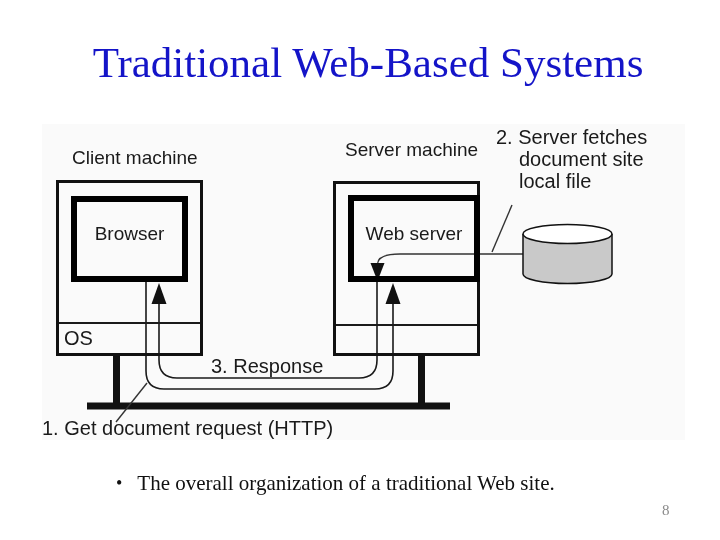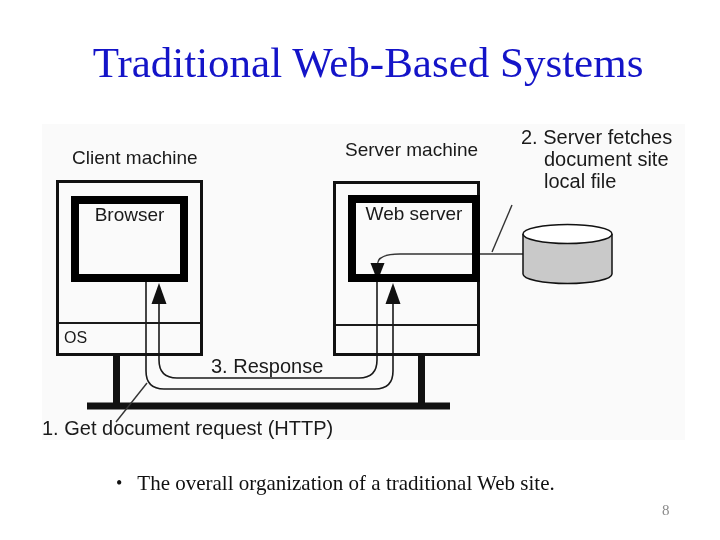--- a/index.html
+++ b/index.html
@@ -9,34 +9,34 @@
   .title{position:absolute;left:0;top:30px;width:720px;text-align:center;
          font-family:"Liberation Serif",serif;font-weight:normal;
          font-size:43px;color:#1414C8;margin:8px;letter-spacing:0px;white-space:nowrap;}
   
   .panel{position:absolute;left:42px;top:124px;width:643px;height:316px;background:#FAFAFA;}
   svg.overlay{position:absolute;left:0;top:0;width:720px;height:540px;pointer-events:none;}
   
   .machine{position:absolute;border:3px solid #111;box-sizing:border-box;background:transparent;}
   .client-machine{left:56px;top:180px;width:147px;height:176px;}
   .server-machine{left:333px;top:181px;width:147px;height:175px;}
-  .inner-box{position:absolute;border:8px solid #000000;box-sizing:border-box;background:transparent;
-             display:flex;align-items:flex-start;justify-content:center;padding-bottom:10px;}
+  .inner-box{position:absolute;border:6px solid #000000;box-sizing:border-box;background:transparent;
+             display:flex;align-items:center;justify-content:center;padding-bottom:10px;}
   .browser-box{left:71px;top:196px;width:117px;height:86px;}
   .webserver-box{left:348px;top:195px;width:132px;height:87px;}
   
   .dlabel{position:absolute;color:#1a1a1a;font-size:20px;white-space:nowrap;line-height:22px;}
   .machine-label{font-size:19px;}
   .client-label{left:72px;top:147px;text-align:center;}
   .server-label{left:345px;top:139px;}
   .inner-label{font-size:19px;color:#1a1a1a;}
-  .os-label{left:64px;top:327px;font-size:16px;}
+  .os-label{left:64px;top:327px;font-size:20px;}
   .step3-label{left:211px;top:355px;}
   .step1-label{left:42px;top:417px;}
-  .step2-label{left:521px;top:126px;}
+  .step2-label{left:496px;top:126px;}
   .step2-label .cont{display:block;padding-left:23px;}
   
   .bullet-line{position:absolute;left:116px;top:471px;font-family:"Liberation Serif",serif;
                font-size:21px;color:#111;white-space:nowrap;}
   .bullet-glyph{display:inline-block;margin-right:15px;font-size:18px;vertical-align:1px;}
   
   .page-number{position:absolute;left:662px;top:502px;font-family:"Liberation Serif",serif;
                font-size:15px;color:#8A8A8A;}
 </style>
 </head>

